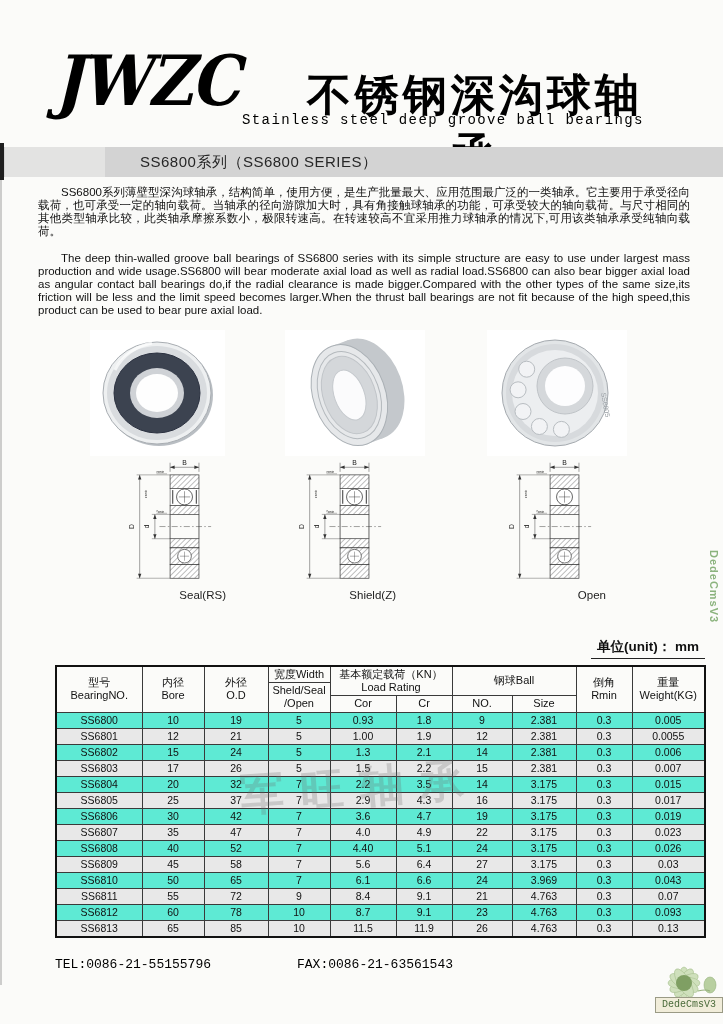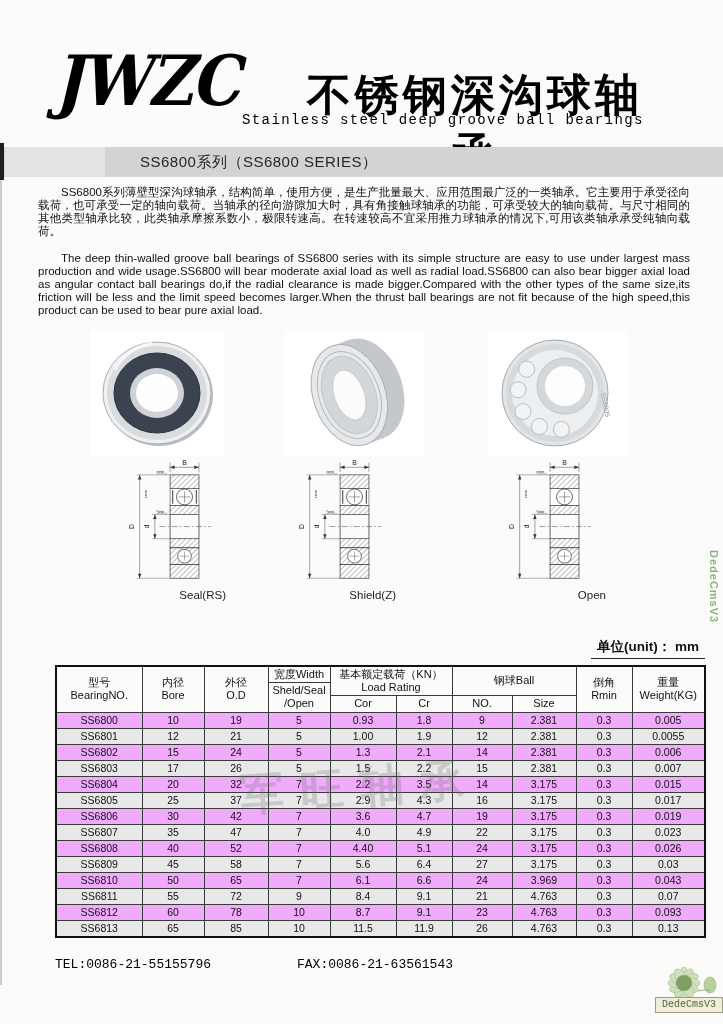--- a/index.html
+++ b/index.html
@@ -45,21 +45,21 @@
   .dg-1{left:126px;} .dg-2{left:296px;} .dg-3{left:506px;}
   .diagram-label{top:589px;width:114px;text-align:right;font-size:11.5px;color:#222;}
   .dl-1{left:112px;} .dl-2{left:282px;} .dl-3{left:492px;}
 
   
   .unit-note{top:638px;right:18px;font-size:13.5px;font-weight:bold;color:#111;
     border-bottom:1.5px solid #222;padding:0 6px 2px 6px;}
 
   
   .spec-table{position:absolute;left:55px;top:665px;border-collapse:collapse;
-    table-layout:fixed;width:649px;background:#f0abfc;}
+    table-layout:fixed;width:649px;background:#5eead4;}
   .spec-table th,.spec-table td{border:1px solid #3a3a3a;padding:0;
     text-align:center;vertical-align:middle;font-weight:normal;}
   .spec-table{border:2px solid #111;}
   .spec-table thead th{font-size:11px;line-height:13px;background:#fbfbf9;color:#111;}
   .spec-table tbody td{height:15px;font-size:10.5px;color:#111;}
   .spec-table tbody tr.stripe td{background:#e8e8e8;}
   .hdr-two span{display:block;}
 
   
   .table-watermark{left:240px;top:758px;font-size:44px;letter-spacing:16px;

